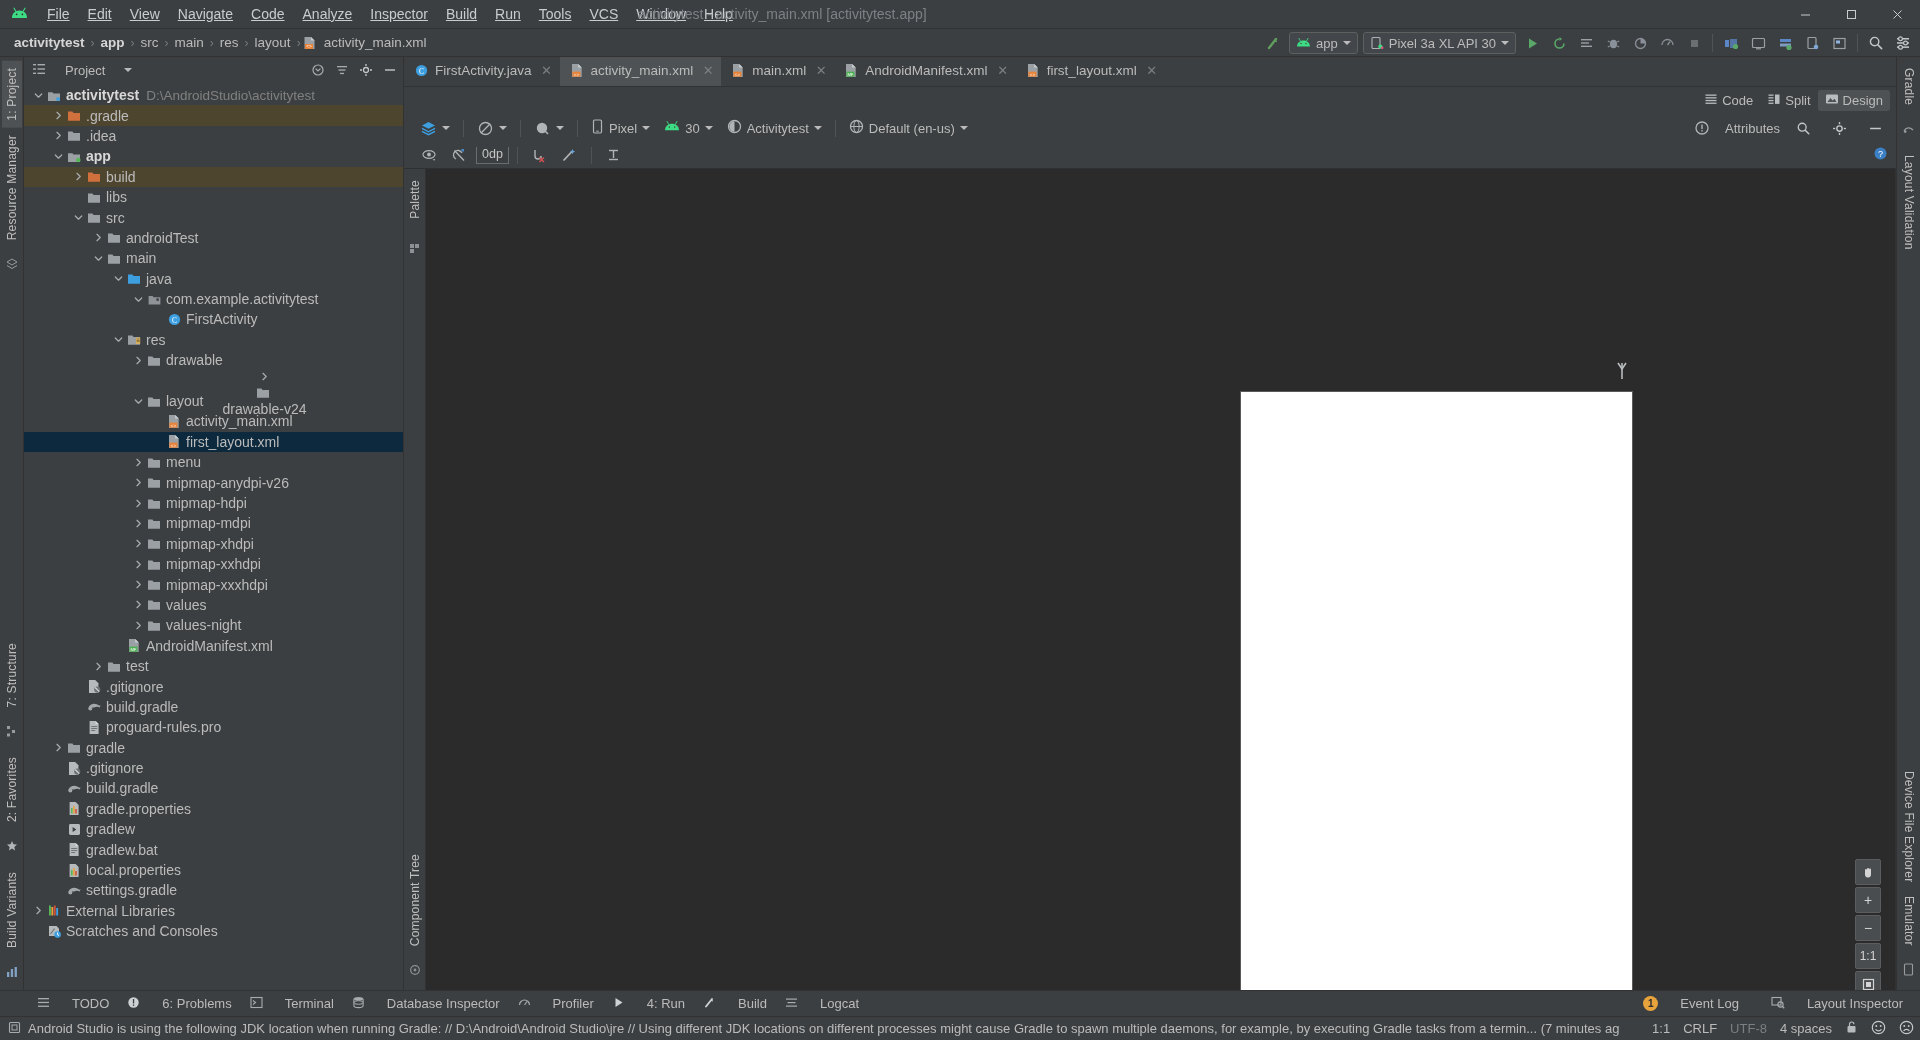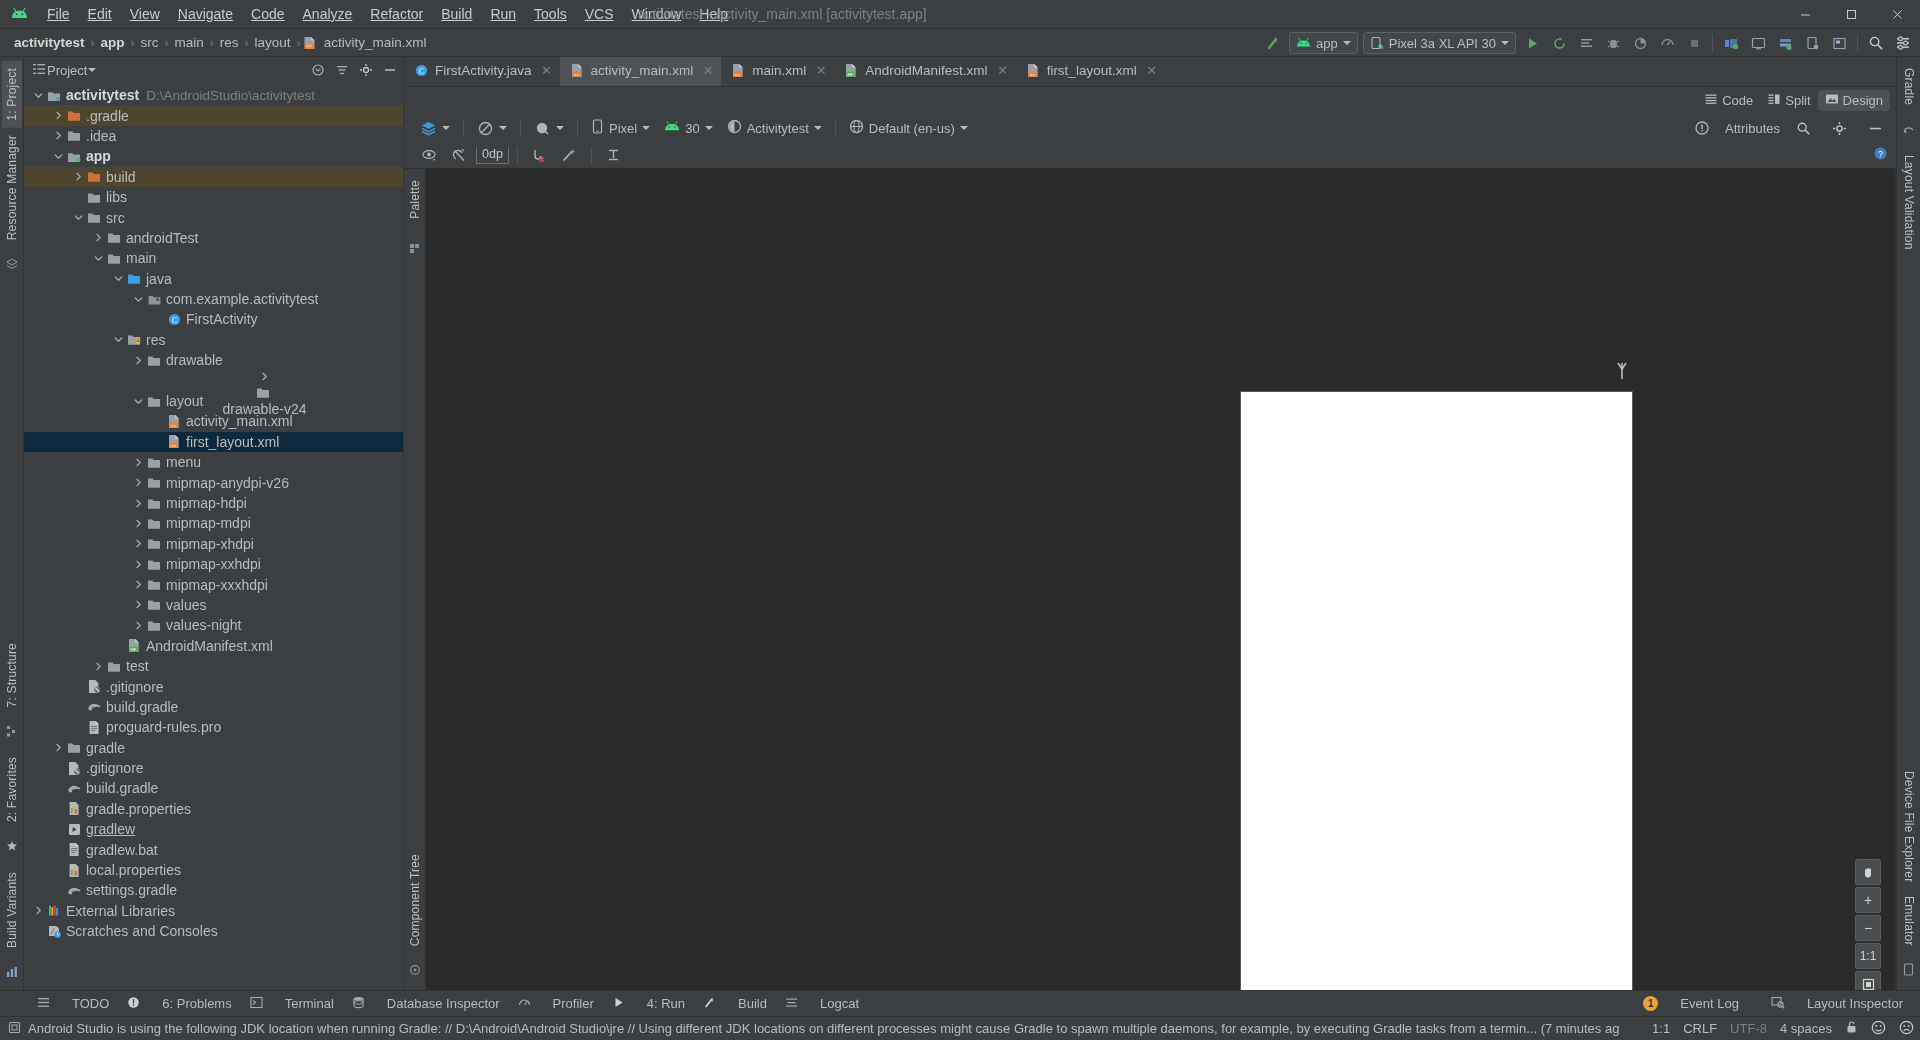--- a/index.html
+++ b/index.html
@@ -64,21 +64,21 @@
     writing-mode: vertical-rl; font-size: 12px; color: #c0c0c0; padding: 7px 3px;
     white-space: nowrap; letter-spacing: .2px; display: flex; align-items: center; gap: 4px;
   }
   .vtab.active { background: #4e5254; }
   .vtab.rot180 { transform: rotate(180deg); }
   .vico { margin: 9px 0; opacity: .85; }
 
   
   .project-panel { width: 380px; flex: 0 0 380px; background: #3c3f41; display: flex; flex-direction: column; border-right: 1px solid #323232; }
   .panel-head { height: 26px; display: flex; align-items: center; padding: 0 4px 0 8px; font-size: 13px; color: #bbbbbb; position: relative; }
-  .panel-head .ph-title { display: flex; align-items: center; gap: 1px; }
+  .panel-head .ph-title { display: flex; align-items: center; gap: 19px; }
   .panel-head .ph-actions { position: absolute; right: 4px; display: flex; align-items: center; gap: 6px; }
   .ph-btn { width: 18px; height: 18px; display: flex; align-items: center; justify-content: center; }
   .tree { flex: 1 1 auto; overflow: hidden; padding-top: 2px; font-size: 14px; }
   .node {
     height: 20.4px; display: flex; align-items: center; white-space: nowrap;
     padding-right: 6px; color: #bbbbbb; position: relative;
   }
   .node.selected { background: #0d293e; }
   .node.selected2 { background: #4e452f; }
   .node .arrow { width: 13px; display: flex; align-items: center; justify-content: center; flex: 0 0 13px; }
@@ -156,21 +156,21 @@
         <line x1="14.0" y1="1.2" x2="12.2" y2="4.3" stroke="#3ddc84" stroke-width="1.1" stroke-linecap="round"></line>
       </svg>
     </div>
     <div class="menu">
       <div class="menu-item"><u>File</u></div>
       <div class="menu-item"><u>Edit</u></div>
       <div class="menu-item"><u>View</u></div>
       <div class="menu-item"><u>Navigate</u></div>
       <div class="menu-item"><u>Code</u></div>
       <div class="menu-item"><u>Analyze</u></div>
-      <div class="menu-item"><u>Refactor</u></div>
+      <div class="menu-item"><u>Inspector</u></div>
       <div class="menu-item"><u>Build</u></div>
       <div class="menu-item"><u>Run</u></div>
       <div class="menu-item"><u>Tools</u></div>
       <div class="menu-item"><u>VCS</u></div>
       <div class="menu-item"><u>Window</u></div>
       <div class="menu-item"><u>Help</u></div>
     </div>
     <div class="title-text">activitytest - activity_main.xml [activitytest.app]</div>
     <div class="wincontrols">
       <div class="wc">
@@ -884,21 +884,21 @@
             <span class="nico">
               <svg width="15" height="15" viewBox="0 0 15 15">
                 <path d="M2.6 1 h6 l3 3 V14 H2.6 z" fill="#b6babc"></path>
                 <rect x="4" y="7" width="1.6" height="5.5" fill="#57b65a"></rect>
                 <rect x="6.1" y="5" width="1.6" height="7.5" fill="#e8a33d"></rect>
                 <rect x="8.2" y="8" width="1.6" height="4.5" fill="#d0513c"></rect>
               </svg>
             </span>
             <span class="label">gradle.properties</span>
           </div>
-          <div class="node" style="padding-left: 28px; text-decoration: underline;">
+          <div class="node" style="padding-left: 28px;">
             <span class="arrow"></span>
             <span class="nico">
               <svg width="15" height="15" viewBox="0 0 15 15">
                 <rect x="2" y="2" width="11" height="11" rx="1.4" fill="#b6babc"></rect>
                 <path d="M5.6 5 L9.4 7.5 L5.6 10 Z" fill="#3c3f41"></path>
               </svg>
             </span>
             <span class="label">gradlew</span>
           </div>
           <div class="node" style="padding-left: 28px;">

